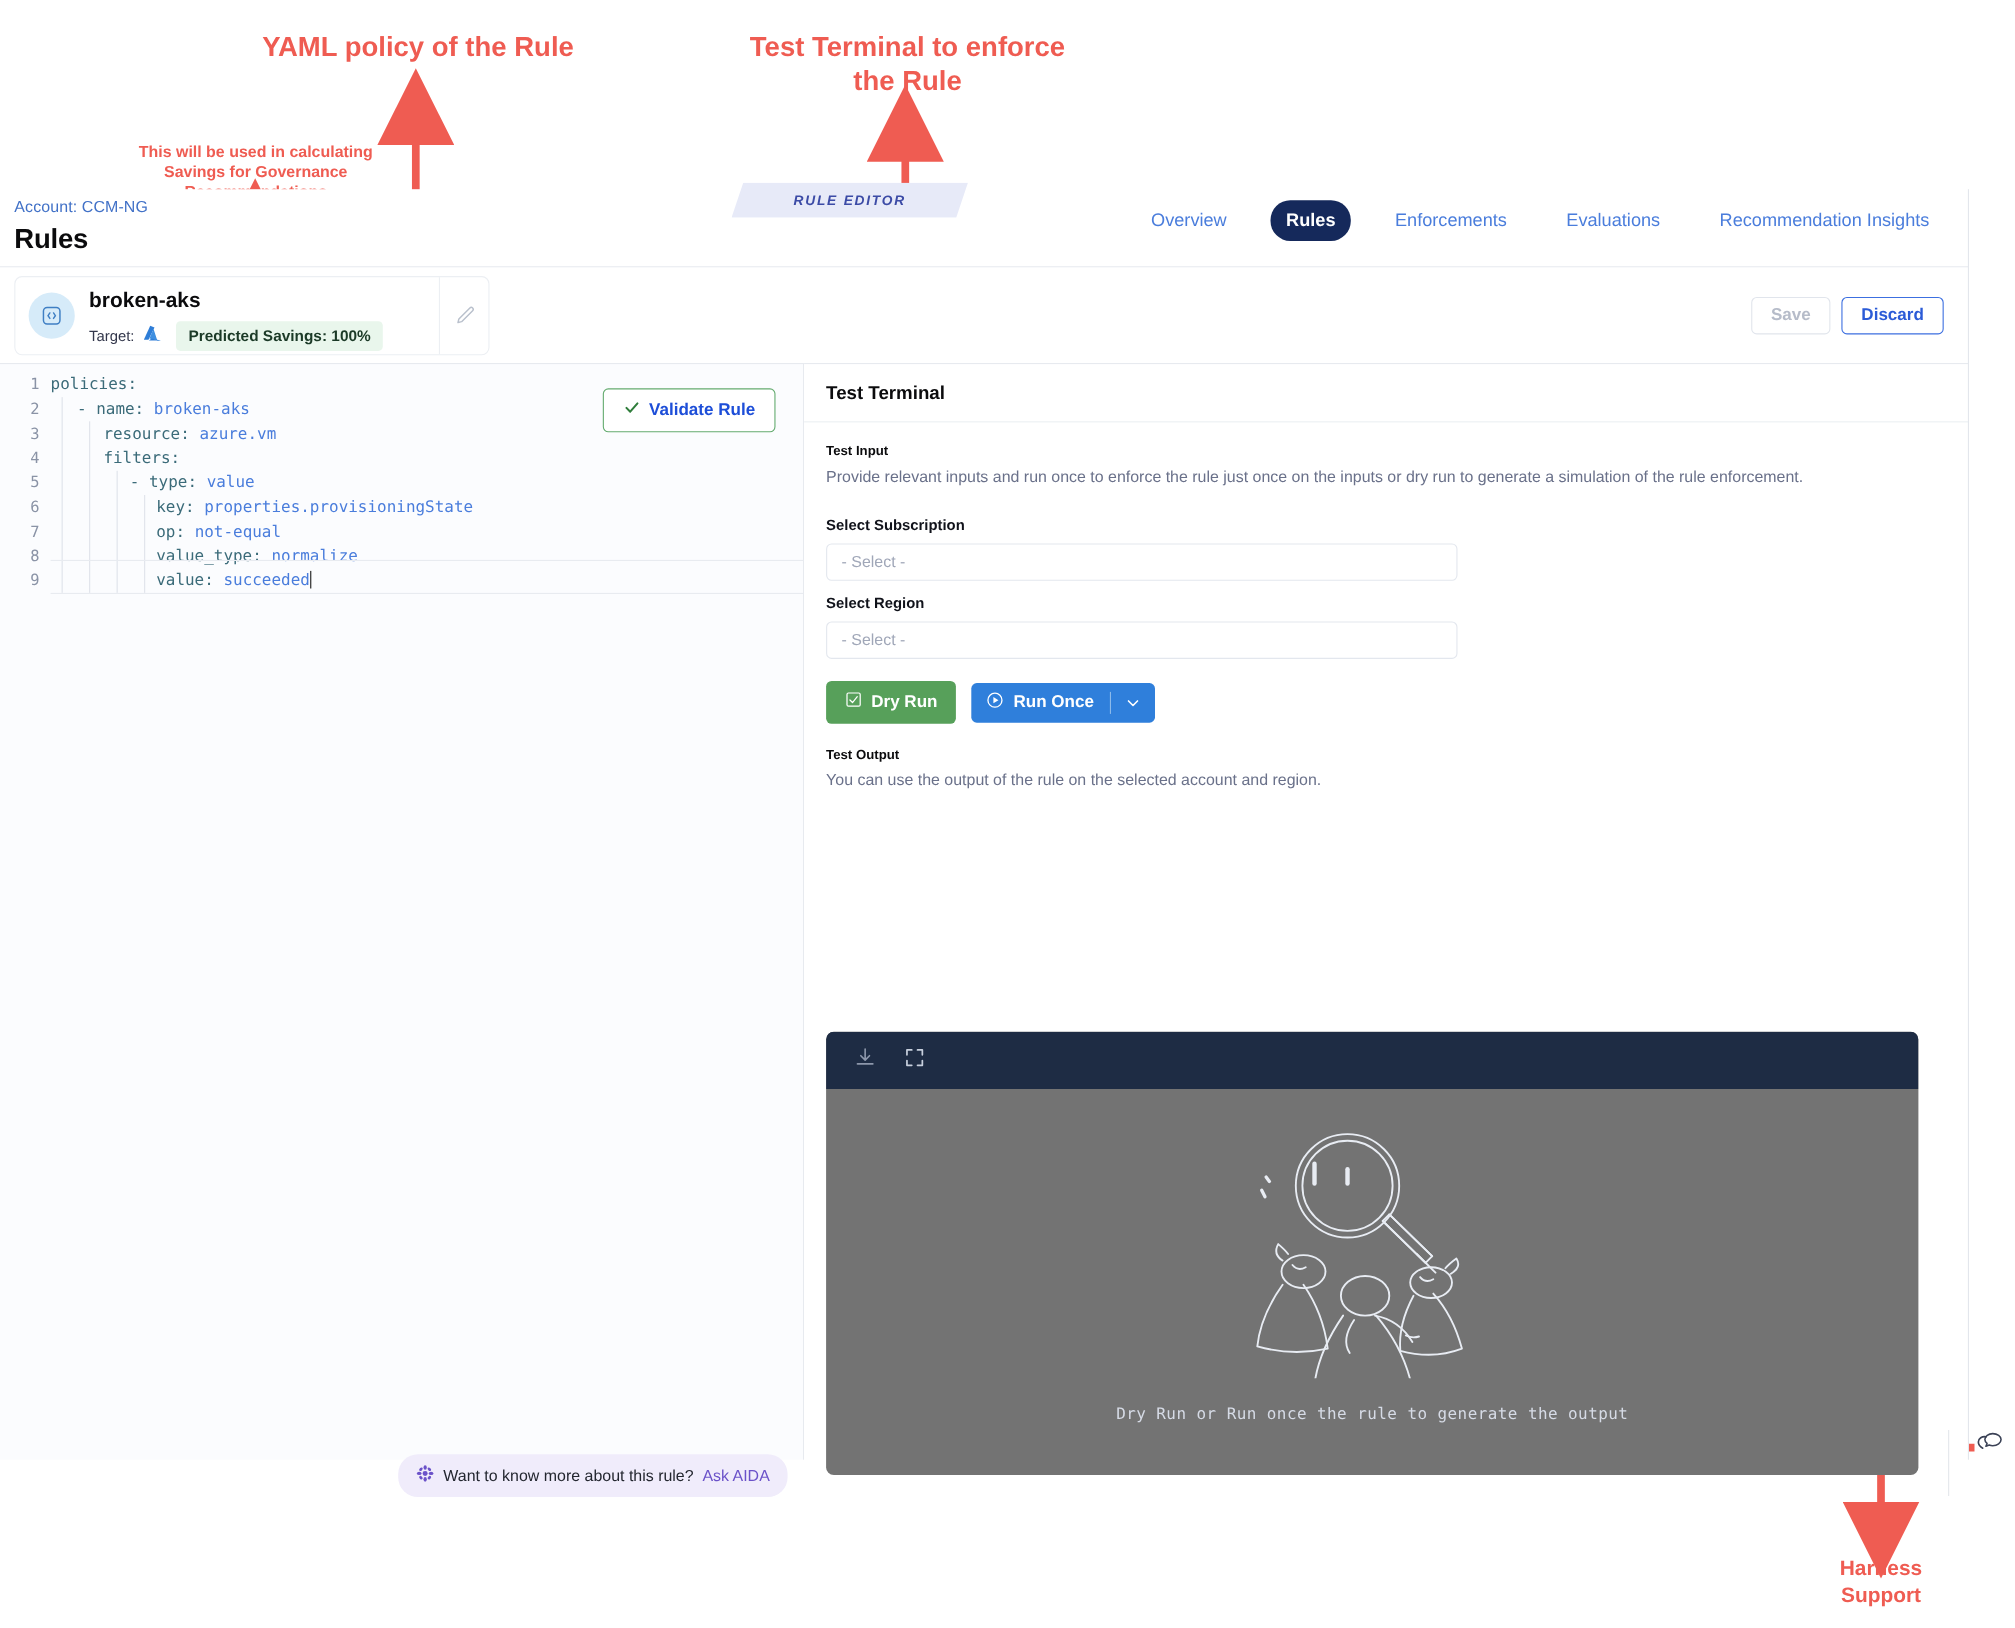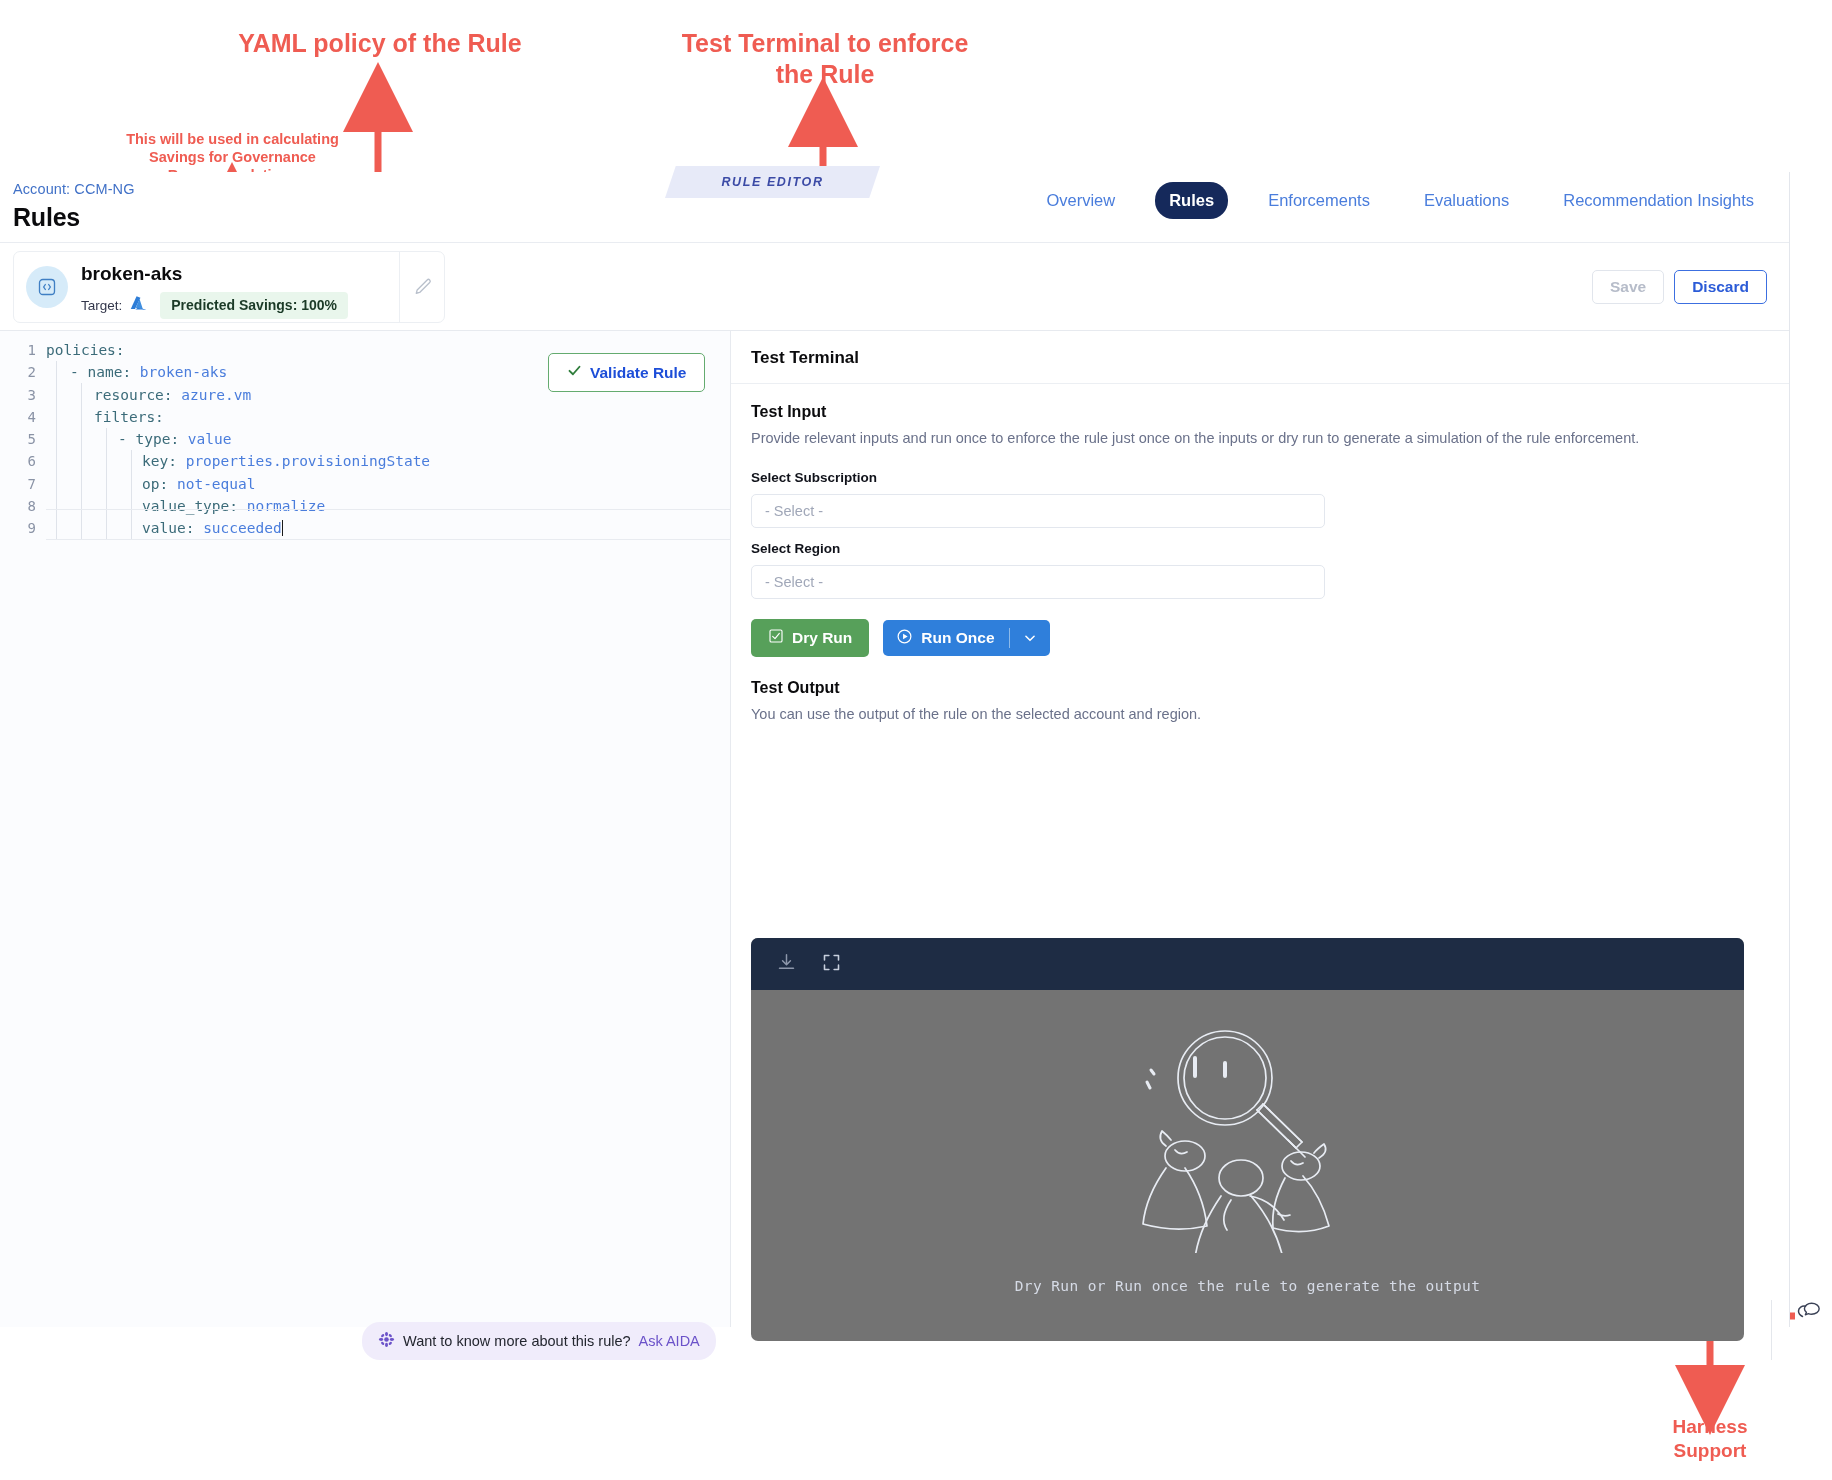--- a/index.html
+++ b/index.html
@@ -179,21 +179,21 @@
   }
   .tt-title {
     position: absolute; left: 20px; top: 17px;
     font-size: 17px; font-weight: 700; color: #0b0b0d;
   }
   .tt-divider {
     position: absolute; left: 0; top: 52px; width: 1059px; height: 1px;
     background: #eceff3;
   }
   .sec-title {
-    font-size: 16px; font-weight: 700; color: #0b0b0d;
+    font-size: 12px; font-weight: 700; color: #0b0b0d;
   }
   .sec-sub {
     font-size: 14.5px; color: #6a718a; margin-top: 9px;
   }
   .field-label {
     font-size: 13.5px; font-weight: 700; color: #10121a;
   }
   .select-box {
     width: 574px; height: 34px;
     border: 1px solid #e3e7ee; border-radius: 5px; background: #fff;

